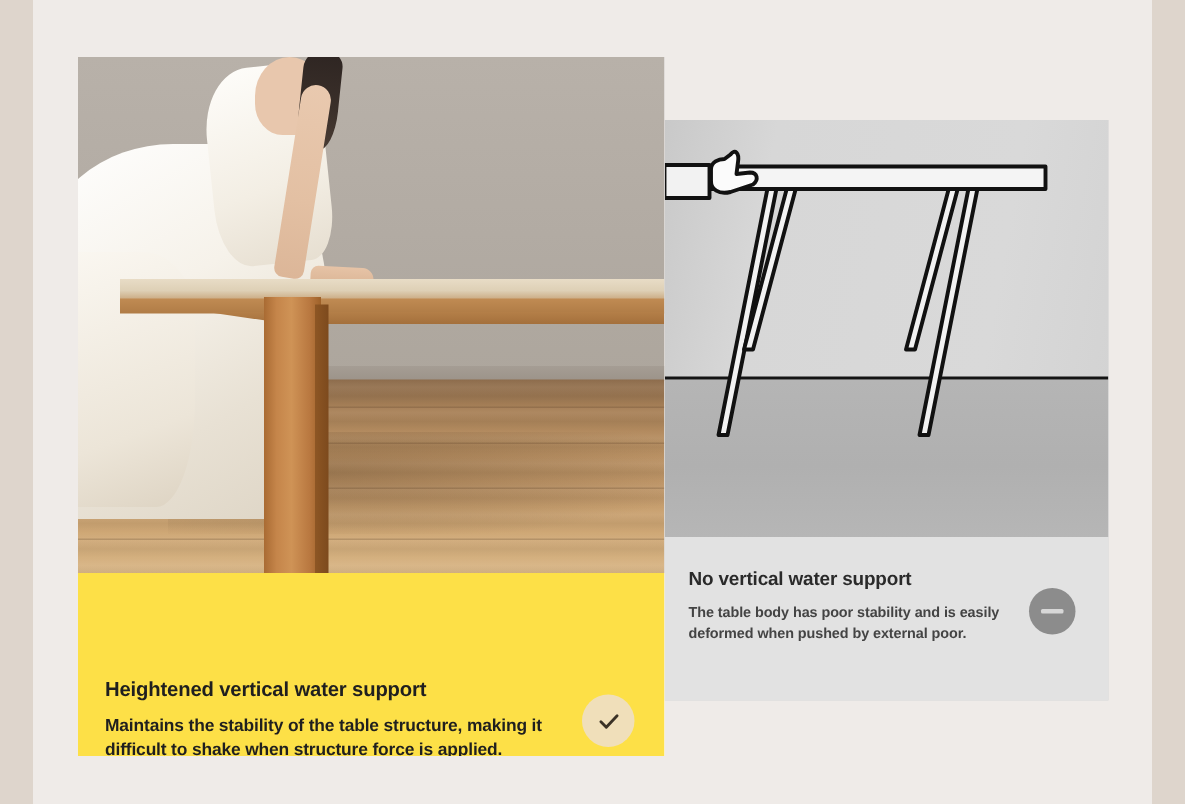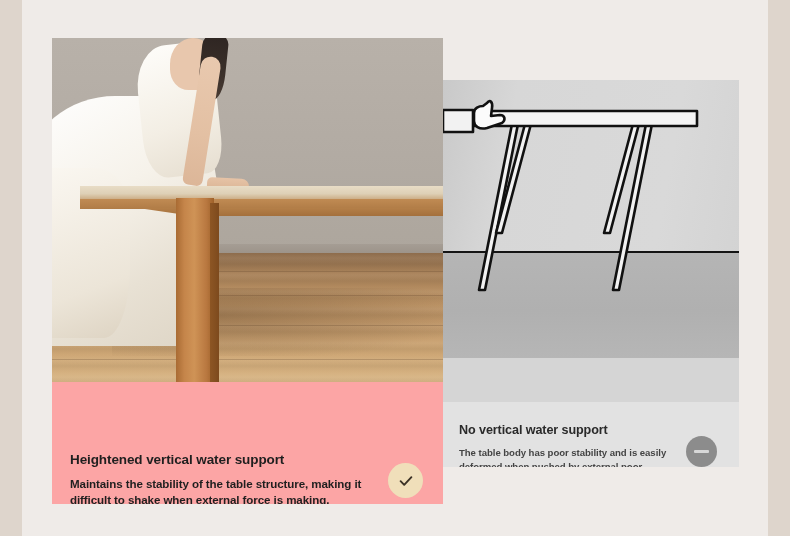--- a/index.html
+++ b/index.html
@@ -173,21 +173,21 @@
     background: linear-gradient(180deg,#2e2522 0%, #3b302a 60%, #4a3c34 100%);
     border-radius: 12px 10px 40% 40%;
     transform: rotate(6deg);
   }
 
   
   #caption-good {
     position: absolute;
     left: 0; top: 344px;
     width: 391px; height: 122px;
-    background: #fca5a5;
+    background: #fde047;
     text-decoration: underline;
   }
   #caption-good .c-title {
     position: absolute;
     left: 18px; top: 70px;
     margin: 0;
     font-size: 13.5px;
     font-weight: 700;
     color: #1f1f1f;
     letter-spacing: -0.1px;
@@ -247,21 +247,20 @@
   #diagram svg {
     position: absolute;
     left: 0; top: 0;
   }
 
   #caption-bad {
     position: absolute;
     left: 0; top: 278px;
     width: 296px; height: 109px;
     background: #e2e2e2;
-    margin-top: 44px;
   }
   #caption-bad .c-title {
     position: absolute;
     left: 16px; top: 21px;
     margin: 0;
     font-size: 12.6px;
     font-weight: 700;
     color: #2a2a2a;
     letter-spacing: -0.1px;
   }
@@ -323,21 +322,21 @@
 
       <div class="ph-table-top"></div>
       <div class="ph-table-apron"></div>
       <div class="ph-table-apron2"></div>
       <div class="ph-leg"></div>
       <div class="ph-leg-side"></div>
     </div>
 
     <div id="caption-good">
       <p class="c-title">Heightened vertical water support</p>
-      <p class="c-desc">Maintains the stability of the table structure, making it difficult to shake when external force is making.</p>
+      <p class="c-desc">Maintains the stability of the table structure, making it difficult to shake when structure force is applied.</p>
 
       <div id="badge-check">
         <svg width="18" height="18" viewBox="0 0 18 18">
           <path d="M3.6 9.2 L7.2 12.8 L14.4 5.2" fill="none" stroke="#3b3226" stroke-width="1.9" stroke-linecap="round" stroke-linejoin="round"></path>
         </svg>
       </div>
     </div>
   </div>
 
   <div id="card-bad">

